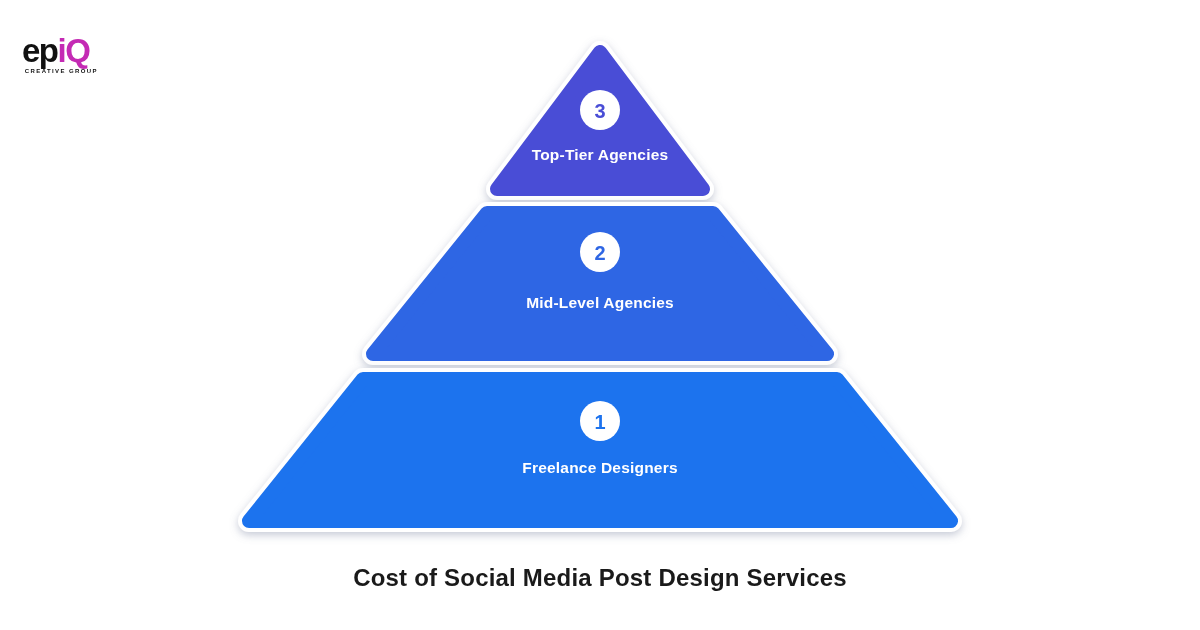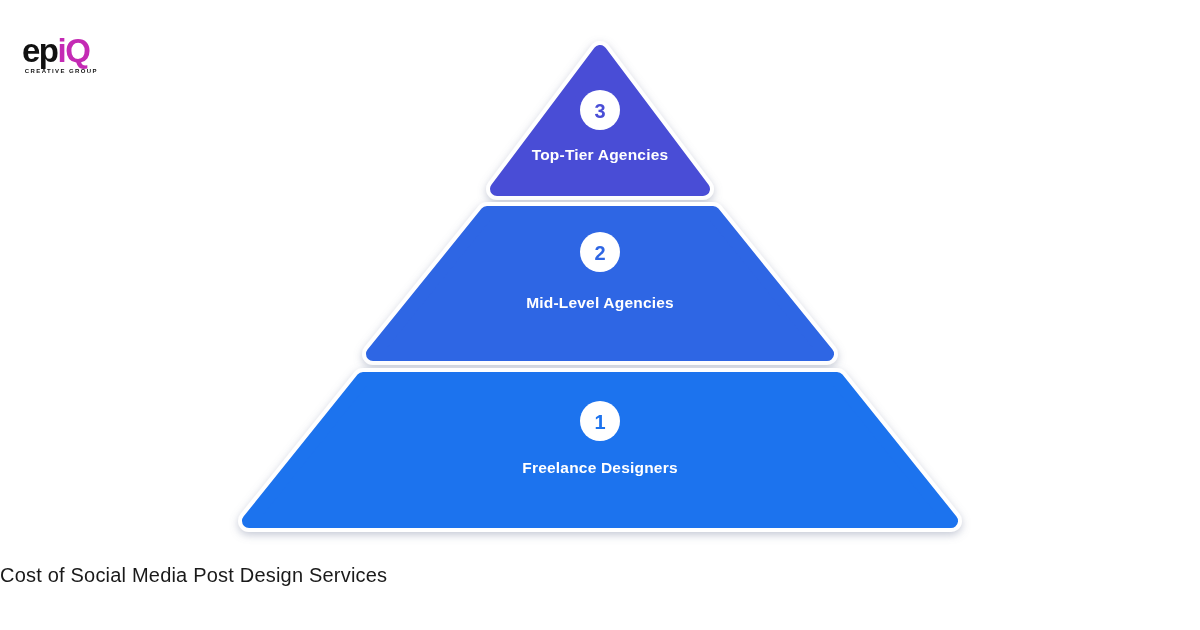--- a/index.html
+++ b/index.html
@@ -70,23 +70,23 @@
     text-anchor: middle;
     letter-spacing: 0.2px;
   }
 
   
   .infographic-title {
     position: absolute;
     left: 0;
     right: 0;
     top: 564px;
-    text-align: left;
-    font-size: 20px;
-    font-weight: 400;
+    text-align: center;
+    font-size: 24px;
+    font-weight: 700;
     color: var(--title-color, #1a1a1a);
     letter-spacing: 0.2px;
   }
 </style>
 </head>
 <body>
 
 <div class="logo">
   <div class="logo-text"><span>ep</span><span class="logo-iq" style="--accent: #c42ab4;">iQ</span></div>
   <div class="logo-sub">CREATIVE GROUP</div>

